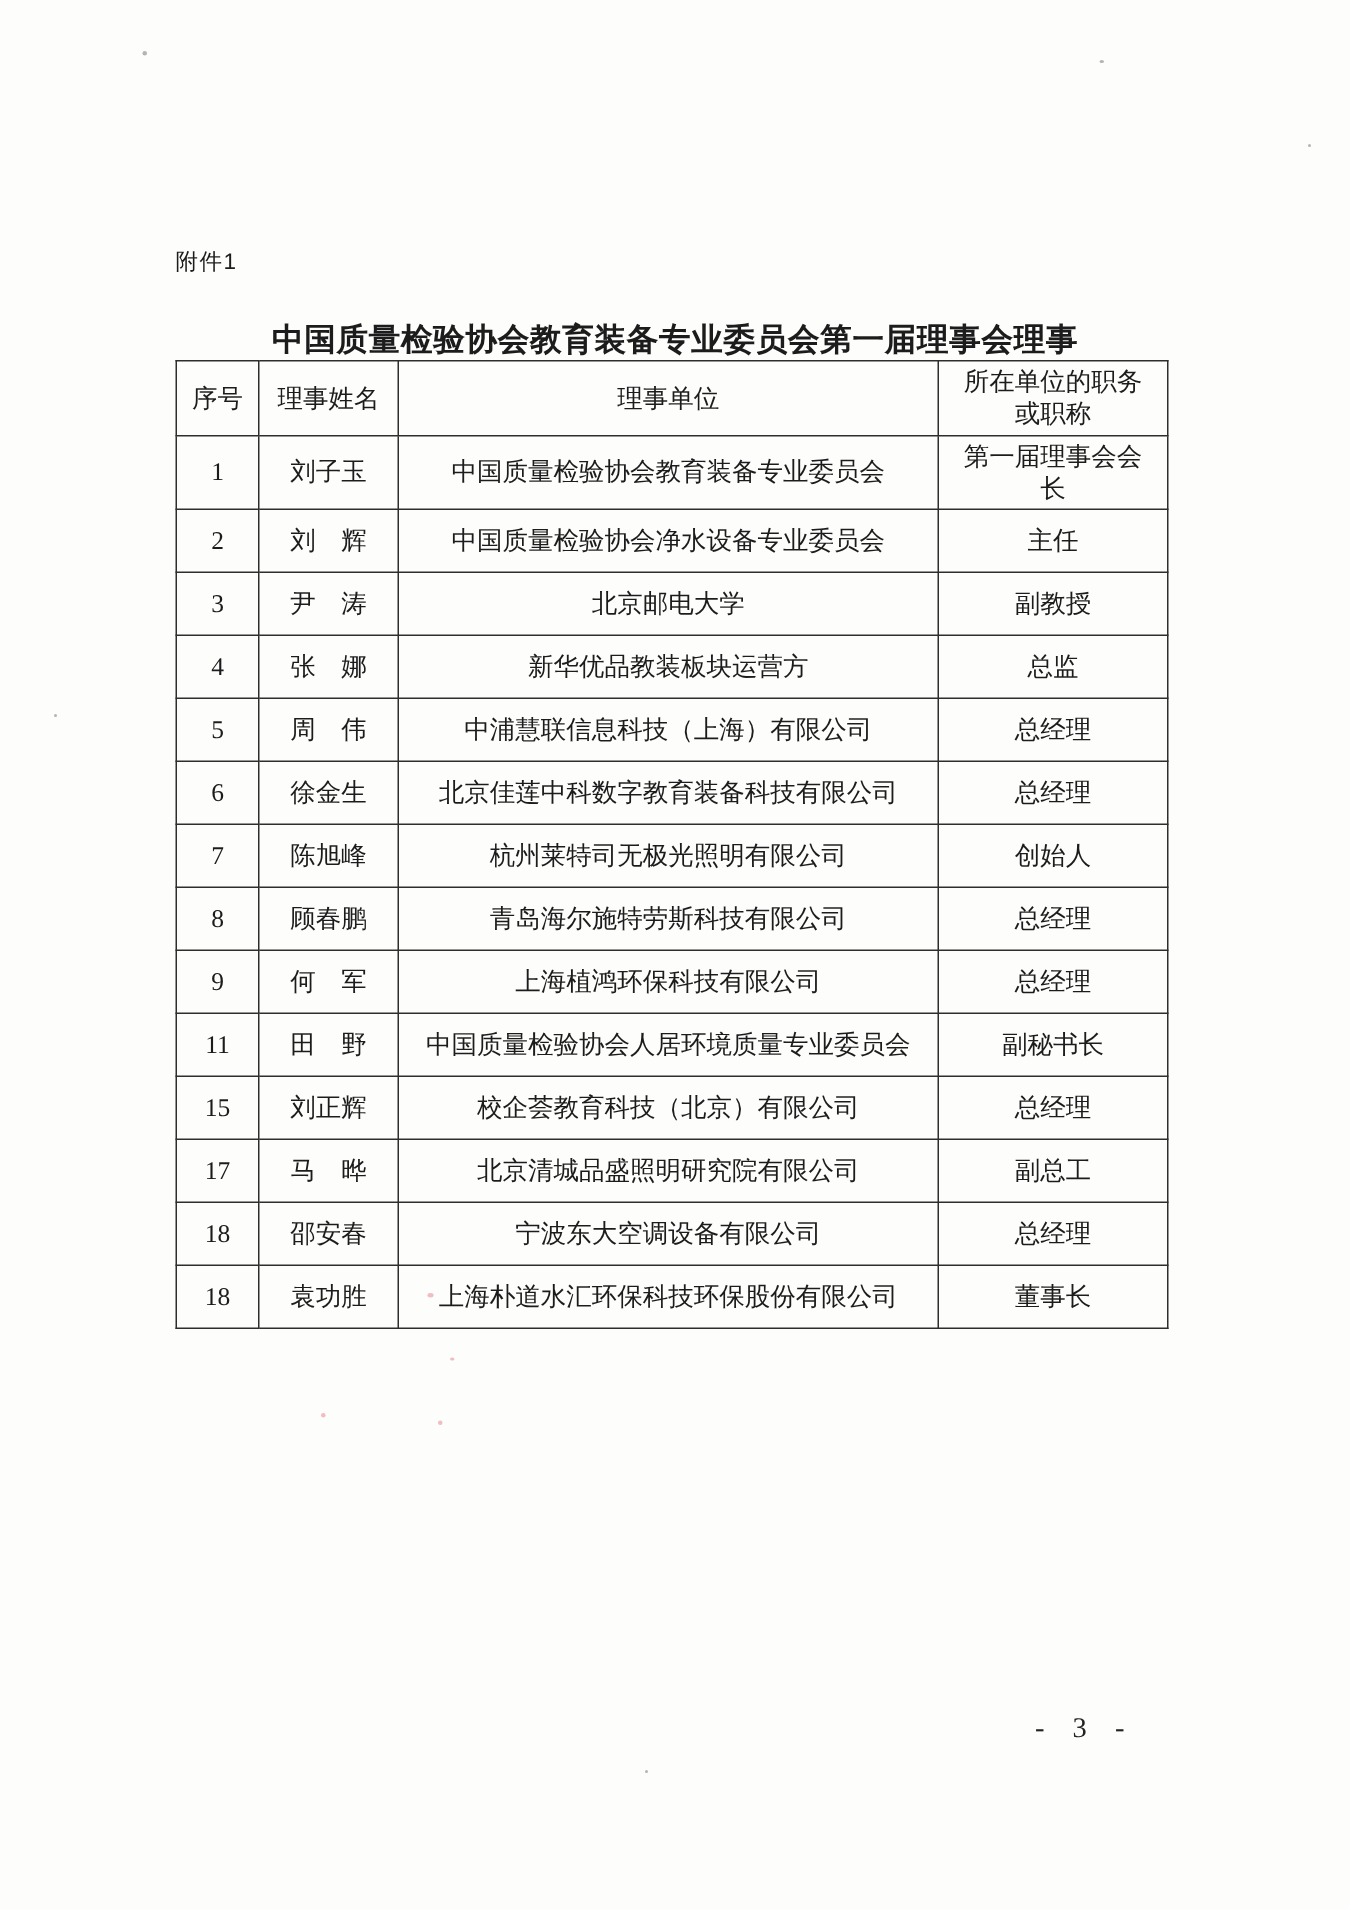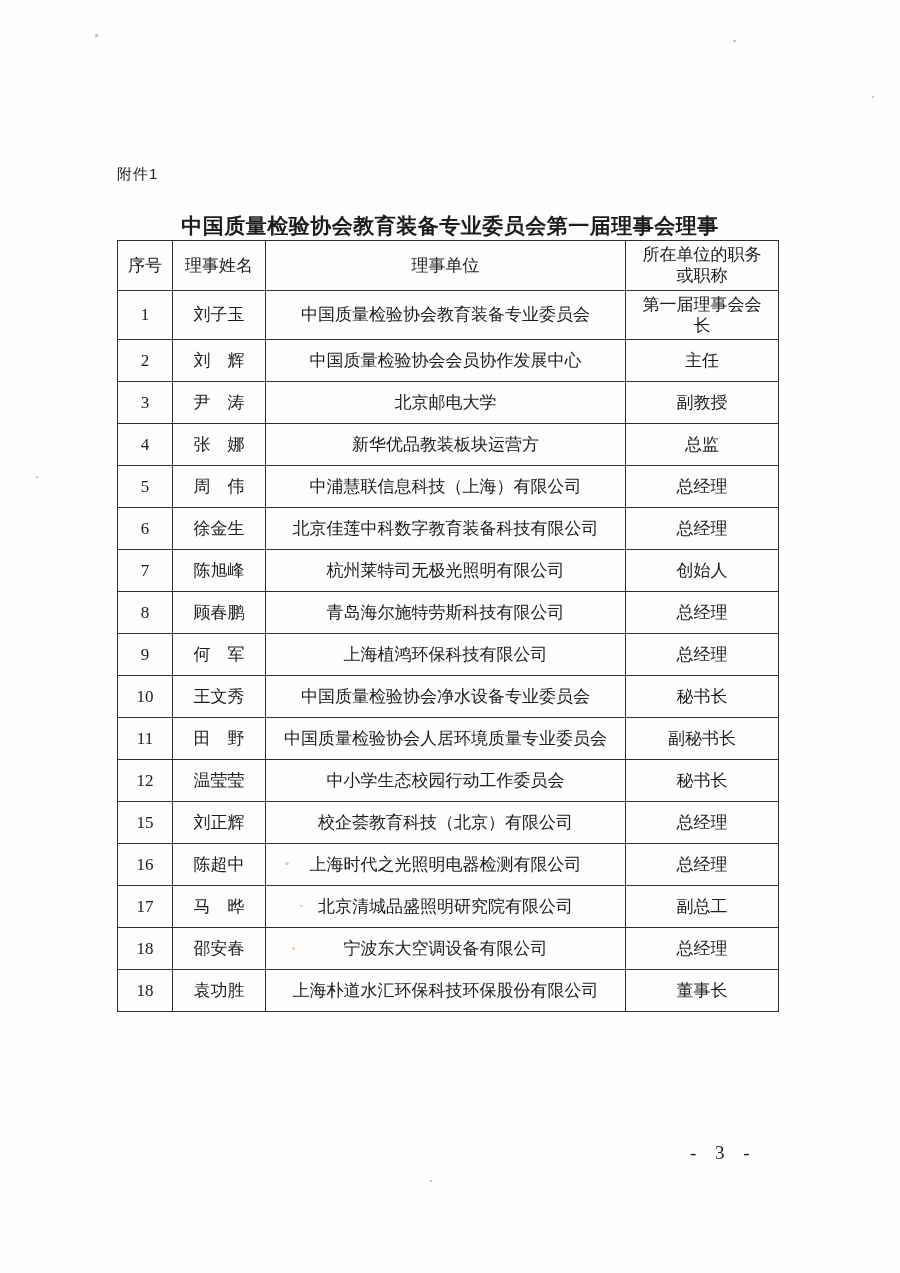--- a/index.html
+++ b/index.html
@@ -115,21 +115,21 @@
         <tr>
           <td>1</td>
           <td>刘子玉</td>
           <td>中国质量检验协会教育装备专业委员会</td>
           <td>第一届理事会会
 长</td>
         </tr>
         <tr>
           <td>2</td>
           <td>刘　辉</td>
-          <td>中国质量检验协会会员协作发展中心</td>
+          <td>中国质量检验协会净水设备专业委员会</td>
           <td>主任</td>
         </tr>
         <tr>
           <td>3</td>
           <td>尹　涛</td>
           <td>北京邮电大学</td>
           <td>副教授</td>
         </tr>
         <tr>
           <td>4</td>
@@ -161,47 +161,29 @@
           <td>青岛海尔施特劳斯科技有限公司</td>
           <td>总经理</td>
         </tr>
         <tr>
           <td>9</td>
           <td>何　军</td>
           <td>上海植鸿环保科技有限公司</td>
           <td>总经理</td>
         </tr>
         <tr>
-          <td>10</td>
-          <td>王文秀</td>
-          <td>中国质量检验协会净水设备专业委员会</td>
-          <td>秘书长</td>
-        </tr>
-        <tr>
           <td>11</td>
           <td>田　野</td>
           <td>中国质量检验协会人居环境质量专业委员会</td>
           <td>副秘书长</td>
         </tr>
         <tr>
-          <td>12</td>
-          <td>温莹莹</td>
-          <td>中小学生态校园行动工作委员会</td>
-          <td>秘书长</td>
-        </tr>
-        <tr>
           <td>15</td>
           <td>刘正辉</td>
           <td>校企荟教育科技（北京）有限公司</td>
-          <td>总经理</td>
-        </tr>
-        <tr>
-          <td>16</td>
-          <td>陈超中</td>
-          <td>上海时代之光照明电器检测有限公司</td>
           <td>总经理</td>
         </tr>
         <tr>
           <td>17</td>
           <td>马　晔</td>
           <td>北京清城品盛照明研究院有限公司</td>
           <td>副总工</td>
         </tr>
         <tr>
           <td>18</td>

